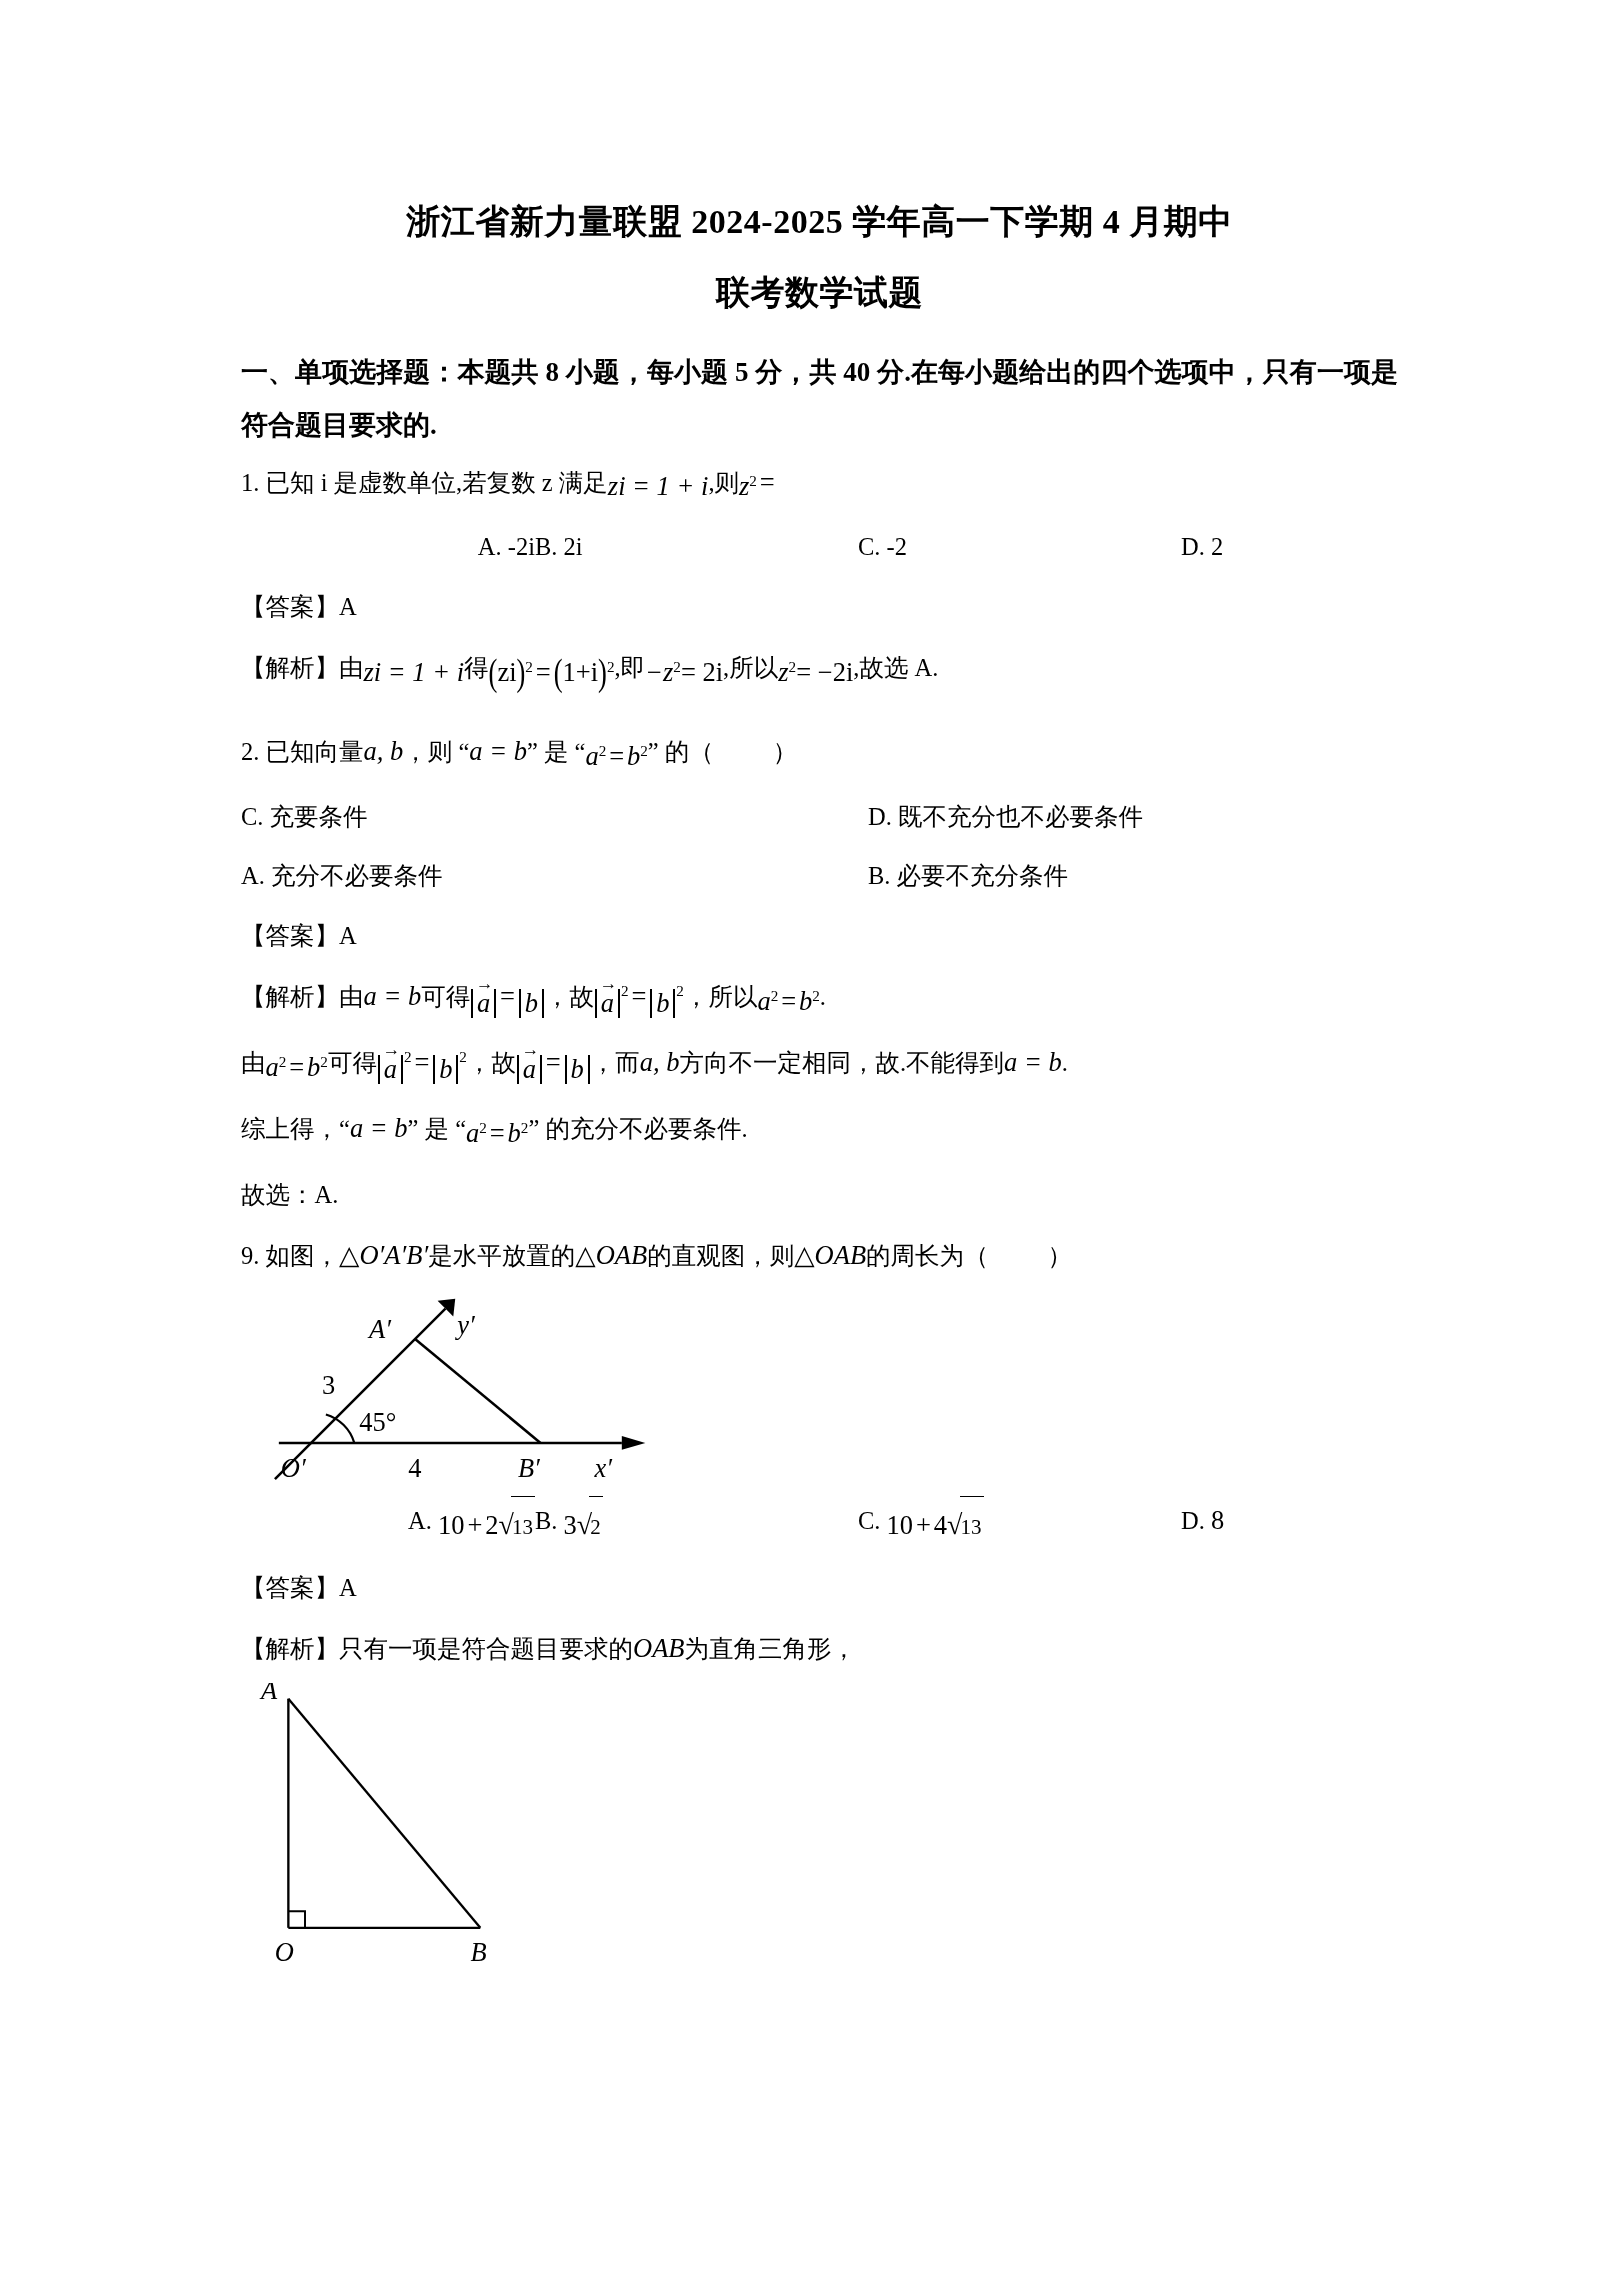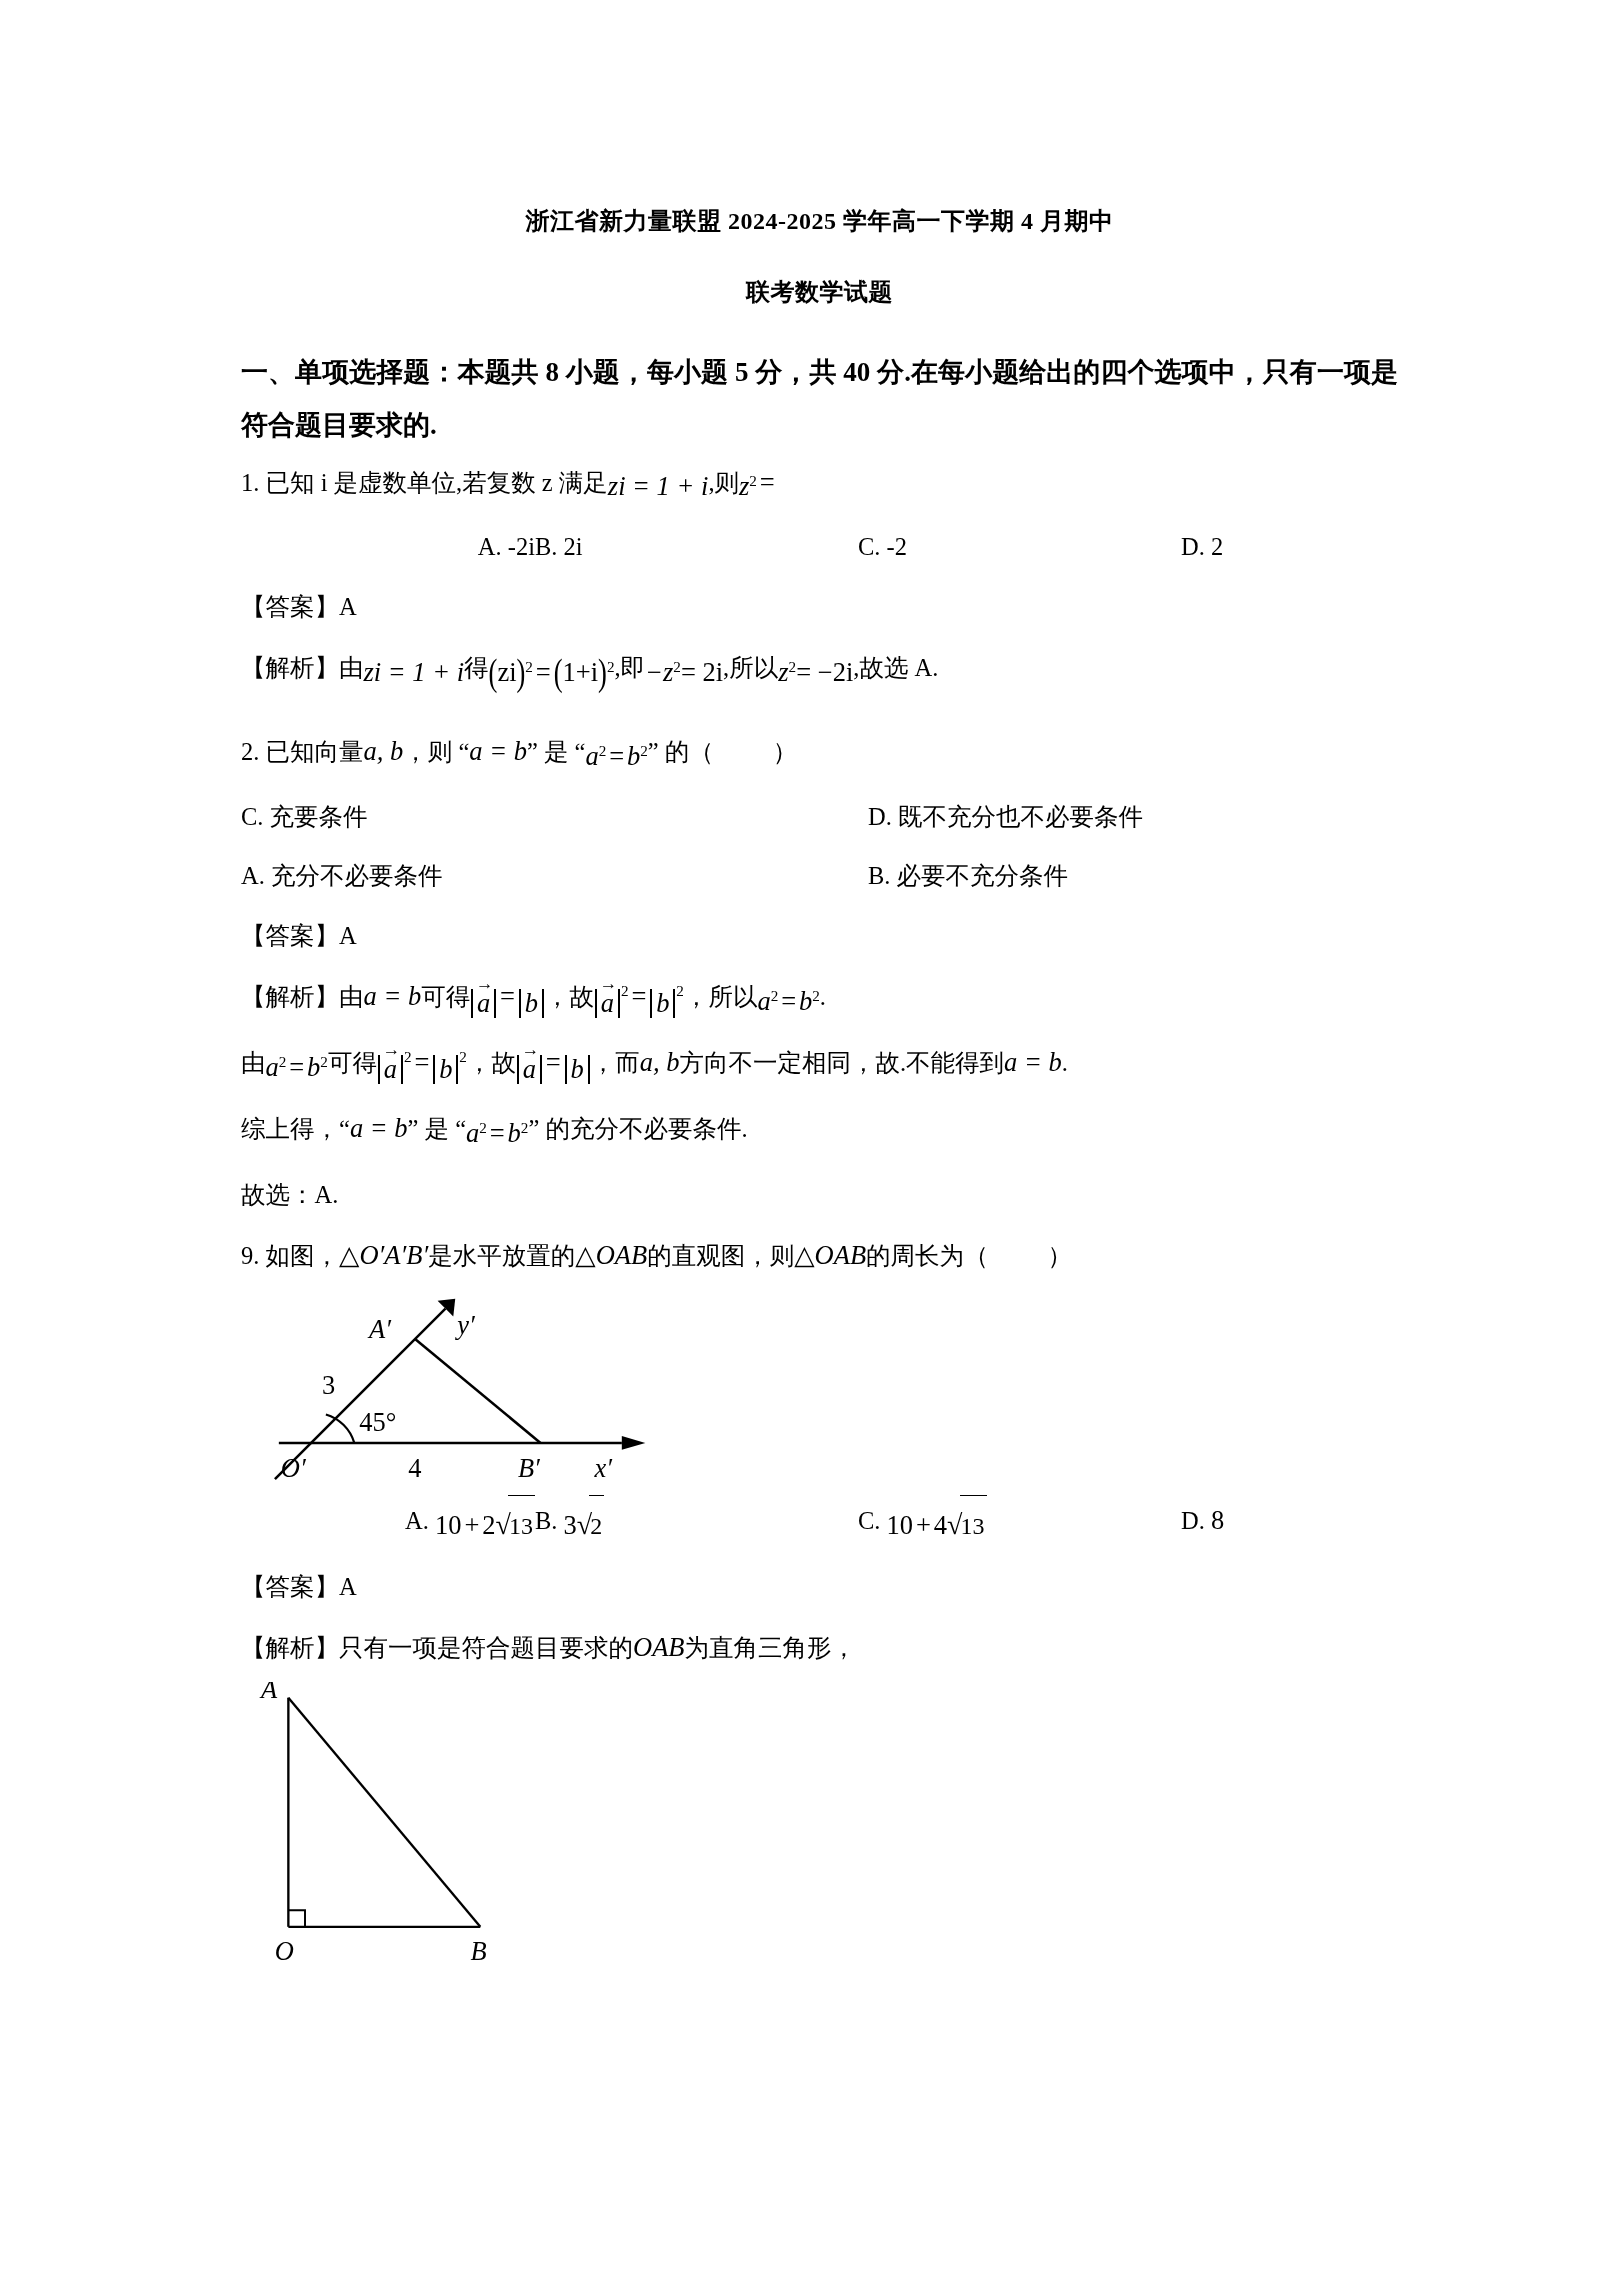--- a/index.html
+++ b/index.html
@@ -24,21 +24,21 @@
     position: absolute;
     left: 241px;
     top: 0;
     width: 1157px;
   }
 
   
   .doc-title {
     text-align: center;
     font-weight: bold;
-    font-size: 24px;
+    font-size: 34px;
     line-height: 71px;
     letter-spacing: 0.5px;
     margin: 0;
   }
   .title-line-1 { margin-top: 186px; }
   .title-line-2 { margin-bottom: 15.7px; }
 
   
   .section-head {
     font-weight: bold;
@@ -125,21 +125,21 @@
     display: inline-block;
     white-space: nowrap;
   }
   .sqrt > .rad { font-size: 28px; font-style: normal; }
   .sqrt > .rdc {
     display: inline-block;
     border-top: 1.6px solid #000;
     padding: 1px 2px 0 1px;
     margin-left: -2.9px;
     font-style: normal;
-    font-size: 24px;
+    font-size: 21px;
   }
 
   
   .fig { position: relative; }
   .fig svg { display: block; }
   .fig-label {
     font-family: "Liberation Serif", "DejaVu Serif", serif;
     font-style: italic;
     font-size: 27px;
   }

